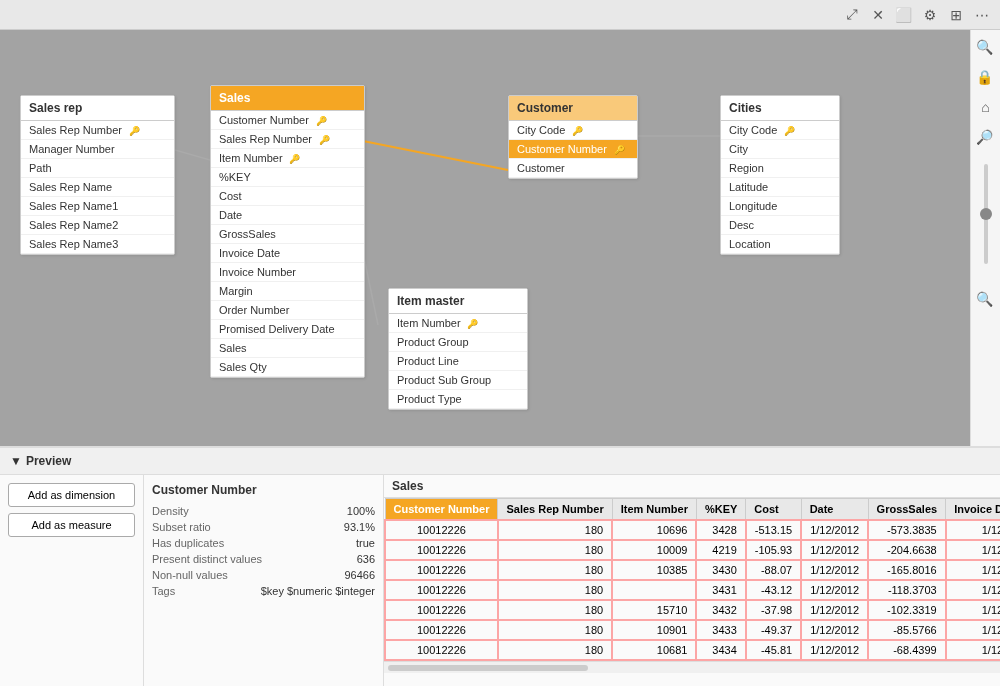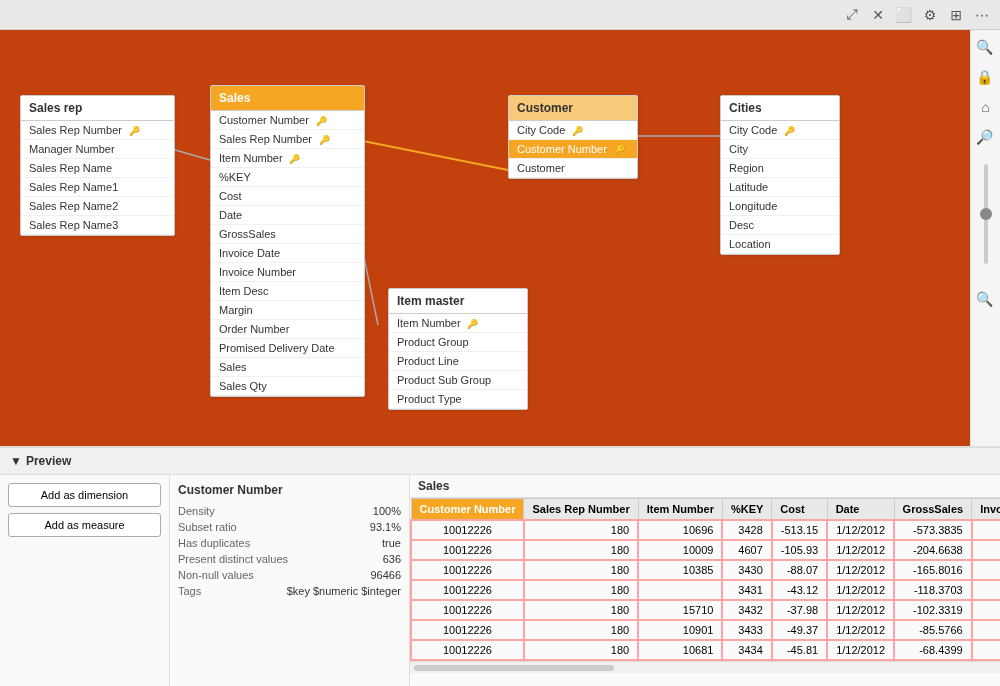--- a/index.html
+++ b/index.html
@@ -16,21 +16,21 @@
       cursor: pointer; font-size: 14px; color: #555;
     }
 
     
     .main-area {
       display: flex; flex: 1; overflow: hidden;
     }
 
     
     .canvas-area {
-      flex: 1; background: #c2410c; position: relative; overflow: hidden;
+      flex: 1; background: #a3a3a3; position: relative; overflow: hidden;
     }
 
     
     .right-sidebar {
       width: 30px; background: #f5f5f5; border-left: 1px solid #ddd;
       display: flex; flex-direction: column; align-items: center; padding: 6px 0; gap: 8px;
     }
     .sidebar-icon {
       width: 22px; height: 22px; display: flex; align-items: center; justify-content: center;
       cursor: pointer; font-size: 14px; color: #555;
@@ -85,21 +85,21 @@
       padding: 6px 10px; font-size: 12px; font-weight: bold; color: #333;
       background: #f0f0f0; border-bottom: 1px solid #ddd;
       display: flex; align-items: center; gap: 4px; cursor: pointer;
     }
     .bottom-panel-content {
       display: flex; flex: 1; overflow: hidden;
     }
 
     
     .preview-left {
-      width: 170px; padding: 8px; border-right: 1px solid #ddd; display: flex; flex-direction: column; gap: 6px;
+      width: 144px; padding: 8px; border-right: 1px solid #ddd; display: flex; flex-direction: column; gap: 6px;
     }
     .preview-btn {
       padding: 5px 10px; background: white; border: 1px solid #aaa;
       border-radius: 3px; font-size: 11px; cursor: pointer; text-align: center;
     }
 
     
     .preview-stats {
       width: 240px; padding: 8px; border-right: 1px solid #ddd;
     }
@@ -168,38 +168,38 @@
 
       <line x1="348" y1="108" x2="508" y2="140" stroke="#f5a623" stroke-width="2"></line>
 
       <line x1="636" y1="106" x2="720" y2="106" stroke="#aaa" stroke-width="1.5"></line>
     </svg>
 
     <div class="table-card" style="top:65px; left:20px; min-width:155px;">
       <div class="table-card-header plain">Sales rep</div>
       <div class="table-card-row">Sales Rep Number <span class="key-icon">🔑</span></div>
       <div class="table-card-row">Manager Number</div>
+      <div class="table-card-row">Path</div>
       <div class="table-card-row">Sales Rep Name</div>
       <div class="table-card-row">Sales Rep Name1</div>
       <div class="table-card-row">Sales Rep Name2</div>
       <div class="table-card-row">Sales Rep Name3</div>
     </div>
 
     <div class="table-card" style="top:55px; left:210px; min-width:155px;">
       <div class="table-card-header orange">Sales</div>
       <div class="table-card-row">Customer Number <span class="key-icon" style="color:white">🔑</span></div>
       <div class="table-card-row">Sales Rep Number <span class="key-icon">🔑</span></div>
       <div class="table-card-row">Item Number <span class="key-icon">🔑</span></div>
       <div class="table-card-row">%KEY</div>
       <div class="table-card-row">Cost</div>
       <div class="table-card-row">Date</div>
       <div class="table-card-row">GrossSales</div>
       <div class="table-card-row">Invoice Date</div>
       <div class="table-card-row">Invoice Number</div>
-      <div class="table-card-row">Item Desc</div>
       <div class="table-card-row">Margin</div>
       <div class="table-card-row">Order Number</div>
       <div class="table-card-row">Promised Delivery Date</div>
       <div class="table-card-row">Sales</div>
       <div class="table-card-row">Sales Qty</div>
     </div>
 
     <div class="table-card" style="top:65px; left:508px; min-width:130px;">
       <div class="table-card-header light-orange">Customer</div>
       <div class="table-card-row">City Code <span class="key-icon">🔑</span></div>
@@ -307,21 +307,21 @@
               <td>3428</td>
               <td>-513.15</td>
               <td>1/12/2012</td>
               <td>-573.3835</td>
               <td>1/12/20</td>
           </tr>
           <tr>
             <td>10012226</td>
               <td>180</td>
               <td>10009</td>
-              <td>4607</td>
+              <td>4219</td>
               <td>-105.93</td>
               <td>1/12/2012</td>
               <td>-204.6638</td>
               <td>1/12/20</td>
           </tr>
           <tr>
             <td>10012226</td>
               <td>180</td>
               <td>10385</td>
               <td>3430</td>

